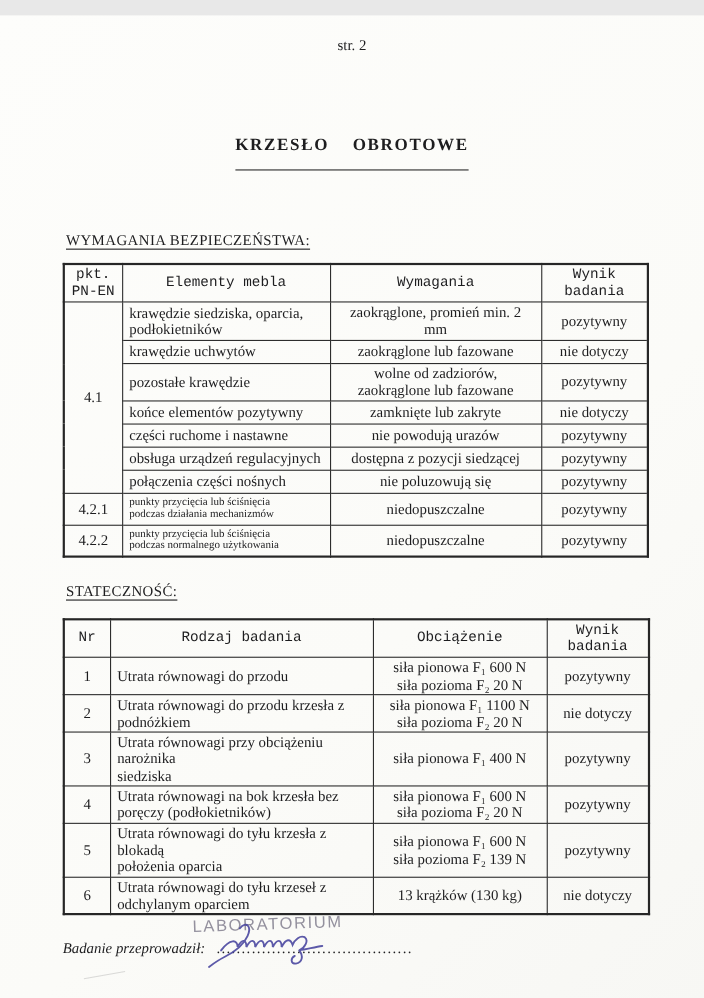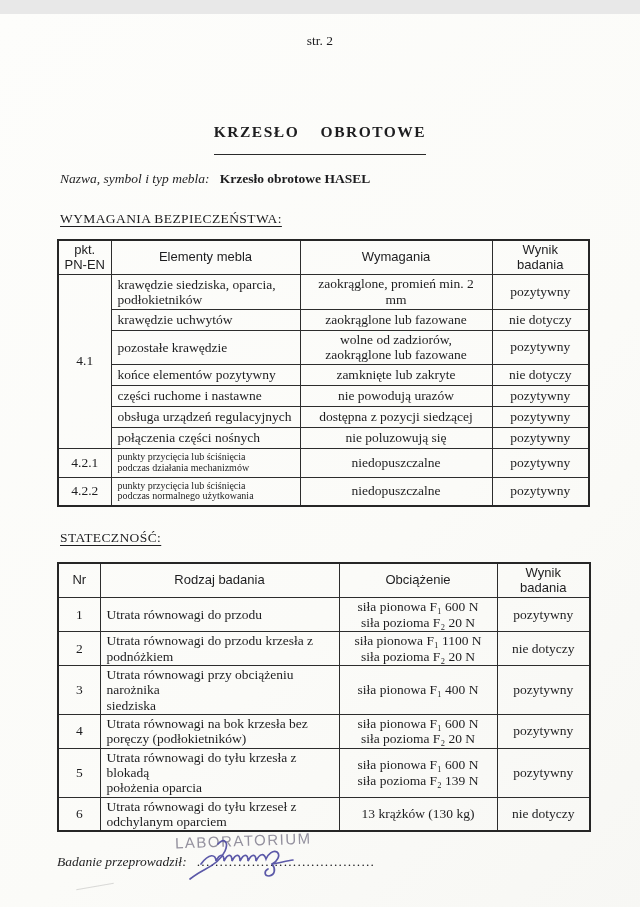--- a/index.html
+++ b/index.html
@@ -28,21 +28,21 @@
     text-decoration:underline; text-underline-offset:3px; text-decoration-thickness:1.2px;font-family:Liberation Serif, serif;
   }
   .sec-safety { top:197px; }
   .sec-stability { top:516px; }
 
   table { border-collapse:collapse; table-layout:fixed; position:absolute; border:2px solid #262626; }
   #t1 { left:57px; top:225px; width:531px; }
   #t2 { left:57px; top:548px; width:532px; }
   td, th { border:1.5px solid #2d2d2d; font-size:13.5px; padding:1px 6px; overflow:hidden; }
   th {
-    font-family:Liberation Sans, sans-serif; font-weight:normal; font-size:13px;
+    font-family:Liberation Mono, monospace; font-weight:normal; font-size:13px;
     text-align:center; white-space:pre-line; line-height:1.12; padding:2px 2px;
   }
   .c { text-align:center; }
   .l { text-align:left; line-height:1.13; }
   .pre { white-space:pre-line; line-height:1.13; }
   .tight { line-height:1.08; font-size:10px; }
   .h33 { height:33px; } .h21 { height:21px; } .h29 { height:29px; } .h34 { height:34px; }
 
   .stamp {
     position:absolute; left:175px; top:818px; font-family:"Liberation Sans", sans-serif;
@@ -65,25 +65,20 @@
 
 <div class="page">
 
   <div class="page-number">str. 2</div>
 
 
   <div class="doc-title">
     <span>KRZESŁO OBROTOWE</span>
   </div>
 
-  <div class="meta">
-    <span class="lbl">Nazwa, symbol i typ mebla:</span>
-    <span>&nbsp;</span>
-    <span class="val">Krzesło obrotowe HASEL</span>
-  </div>
 
   <div class="sec-heading sec-safety">WYMAGANIA BEZPIECZEŃSTWA:</div>
 
   <table id="t1">
     <colgroup>
       <col style="width:53px">
         <col style="width:189px">
         <col style="width:192px">
         <col style="width:97px">
     </colgroup>

